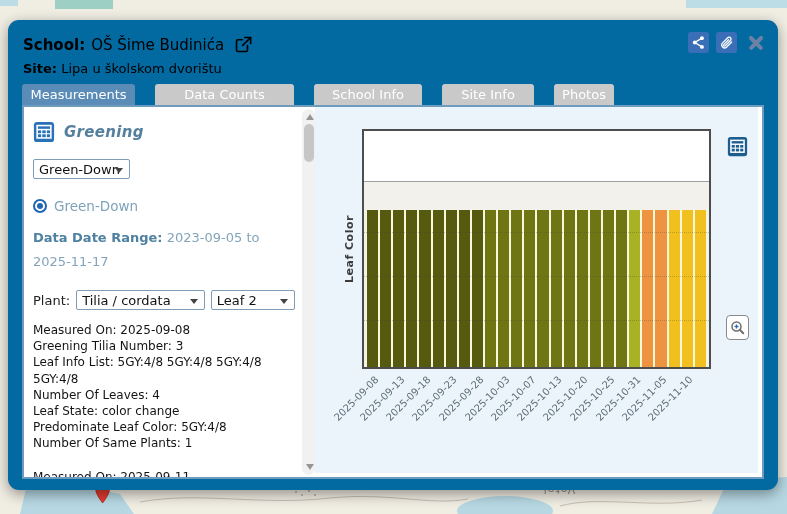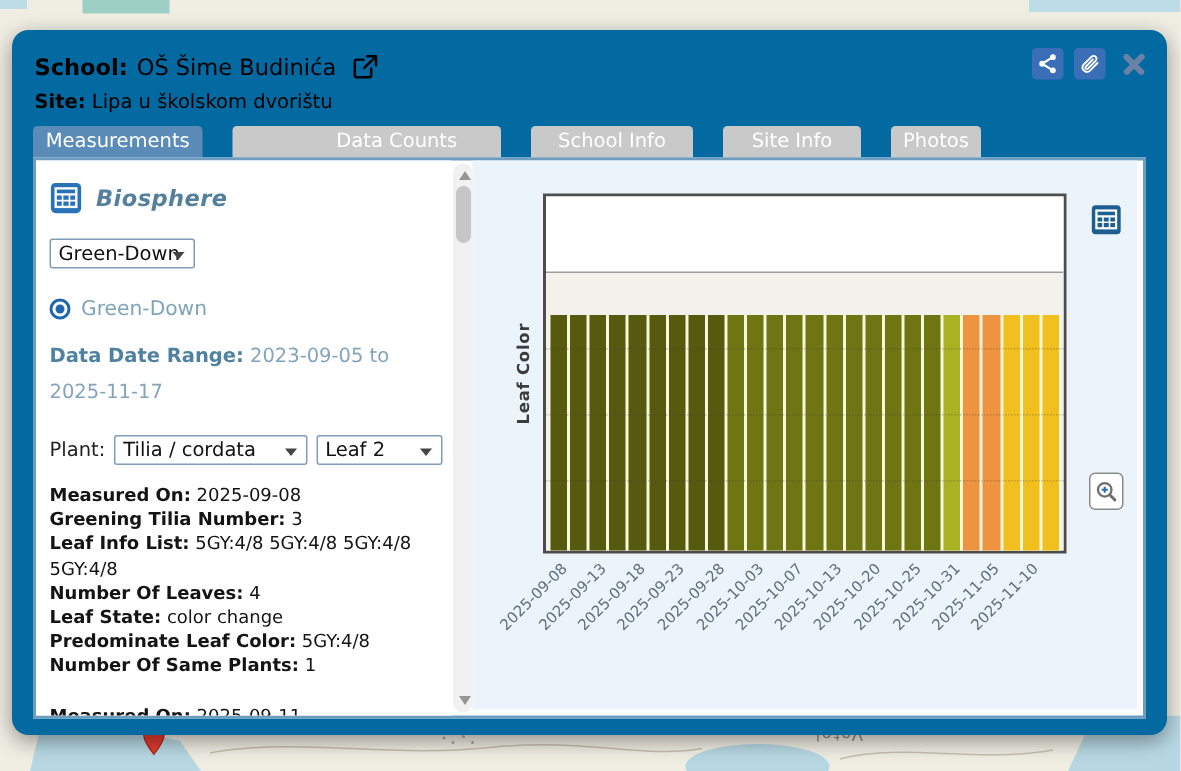--- a/index.html
+++ b/index.html
@@ -21,21 +21,21 @@
   .icon-btn svg{width:15px;height:15px;}
   .close-x{width:18px;height:18px;position:relative;cursor:pointer;margin-left:3px;}
   .close-x::before,.close-x::after{content:"";position:absolute;left:0;top:7.2px;width:18px;height:3.6px;
     background:#6b82a6;border-radius:2px;}
   .close-x::before{transform:rotate(45deg);} .close-x::after{transform:rotate(-45deg);}
   
   .tabs{position:absolute;left:14px;top:64px;display:flex;gap:20px;}
   .tab{height:21px;line-height:21px;text-align:center;font-size:13px;color:#fff;
     background:#c9c9c9;border-radius:3px 3px 0 0;cursor:pointer;}
   .tab.active{background:#5b8cb8;}
-  .tab:nth-child(1){width:113px;} .tab:nth-child(2){width:139px;padding-left:40px;} .tab:nth-child(3){width:108px;}
+  .tab:nth-child(1){width:113px;} .tab:nth-child(2){width:139px;} .tab:nth-child(3){width:108px;}
   .tab:nth-child(4){width:92px;} .tab:nth-child(5){width:60px;}
   
   .content{position:absolute;left:14px;top:85px;width:738px;height:370px;border:2px solid #6d9cbe;background:#fff;}
   
   .left-list{position:absolute;left:0;top:0;width:277px;height:370px;padding:12px 6px 0 9px;
     box-sizing:border-box;overflow:hidden;background:#fff;}
   .bio-row{display:flex;align-items:center;gap:9px;margin:2px 0 16px;}
   .bio-row svg{width:22px;height:22px;}
   .bio-title{font-size:15px;font-weight:bold;font-style:italic;color:#54809e;letter-spacing:.3px;}
   .select{display:inline-block;position:relative;border:1px solid #7f9db9;background:#fff;height:20px;
@@ -48,21 +48,21 @@
   .radio{width:14px;height:14px;border:2px solid #2166b0;border-radius:50%;box-sizing:border-box;
     display:flex;align-items:center;justify-content:center;cursor:pointer;}
   .radio::after{content:"";width:6px;height:6px;border-radius:50%;background:#2166b0;}
   .radio-label{font-size:13.5px;color:#7fa3ba;}
   .date-range{font-size:13px;line-height:24px;margin:0 0 12px;color:#83a4ba;width:263px;}
   .date-range .lbl{font-weight:bold;color:#4f81a0;}
   .plant-row{display:flex;align-items:center;gap:6px;margin:16px 0 12px;}
   .plant-lbl{font-size:13px;color:#222;}
   .sel-plant{width:130px;} .sel-leaf{width:85px;}
   .m-block{font-size:12px;line-height:16.2px;color:#141414;margin-bottom:17px;width:263px;}
-  .m-block b{font-weight:bold;}
+  .m-block b{font-weight:normal;}
   
   .sb{position:absolute;left:278px;top:2px;width:13px;height:366px;background:#f1f1f1;border-radius:7px;}
   .sb-up,.sb-down{position:absolute;left:3.5px;width:0;height:0;cursor:pointer;}
   .sb-up{top:5px;border-left:4.5px solid transparent;border-right:4.5px solid transparent;border-bottom:6px solid #969696;}
   .sb-down{bottom:5px;border-left:4.5px solid transparent;border-right:4.5px solid transparent;border-top:6px solid #969696;}
   .sb-thumb{position:absolute;left:1.5px;top:15px;width:10px;height:38px;background:#c6c6c6;border-radius:5px;cursor:pointer;}
   
   .chart-region{position:absolute;left:291px;top:0;width:443px;height:366px;background:#eaf4fa;}
   .chart-box{position:absolute;left:47px;top:22px;width:349px;height:240px;border:2px solid #4d4d4d;
     background:#fff;box-sizing:border-box;}
@@ -152,21 +152,21 @@
     <div class="left-list">
       <div class="bio-row">
         <svg viewBox="0 0 24 24">
           <rect x="1" y="1" width="22" height="22" rx="3.5" fill="#2a72b8"></rect>
           <rect x="4.5" y="5" width="15" height="13.5" fill="none" stroke="#fff" stroke-width="1.7"></rect>
           <line x1="4.5" y1="9.4" x2="19.5" y2="9.4" stroke="#fff" stroke-width="1.7"></line>
           <line x1="4.5" y1="13.9" x2="19.5" y2="13.9" stroke="#fff" stroke-width="1.2"></line>
           <line x1="9.5" y1="9.4" x2="9.5" y2="18.5" stroke="#fff" stroke-width="1.2"></line>
           <line x1="14.5" y1="9.4" x2="14.5" y2="18.5" stroke="#fff" stroke-width="1.2"></line>
         </svg>
-        <span class="bio-title">Biosphere</span>
+        <span class="bio-title">Greening</span>
       </div>
 
       <div class="select sel-protocol">Green-Down</div>
 
       <div class="radio-row">
         <div class="radio"></div>
         <span class="radio-label">Green-Down</span>
       </div>
 
       <p class="date-range"><span class="lbl">Data Date Range:</span> <span>2023-09-05 to 2025-11-17</span></p>

